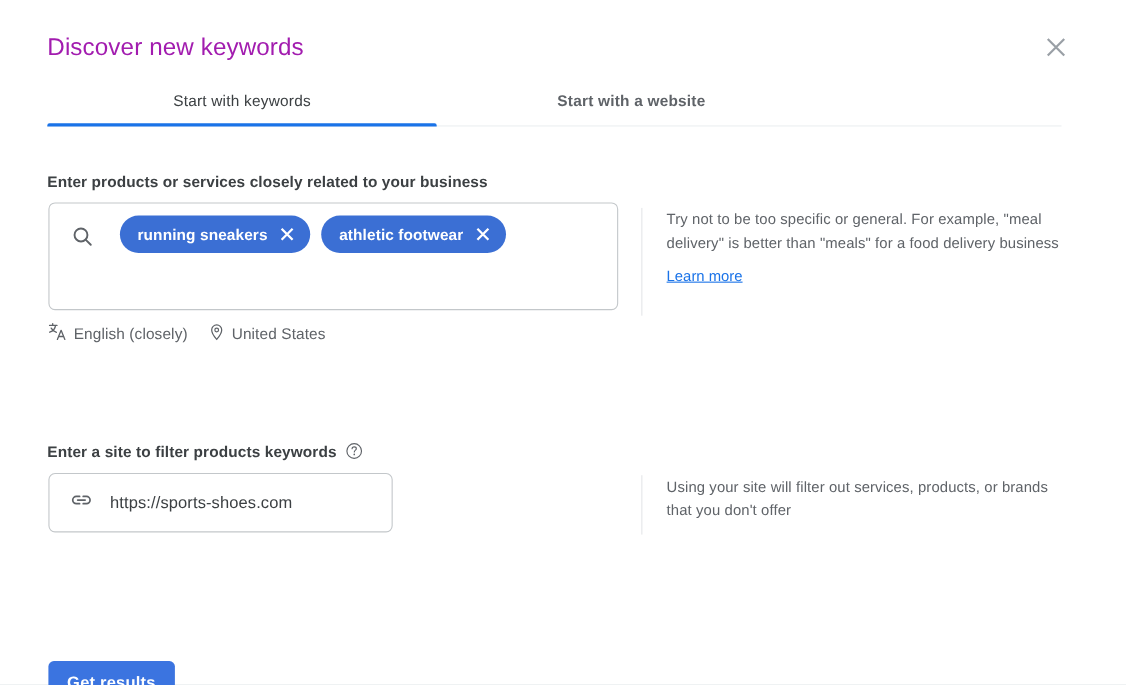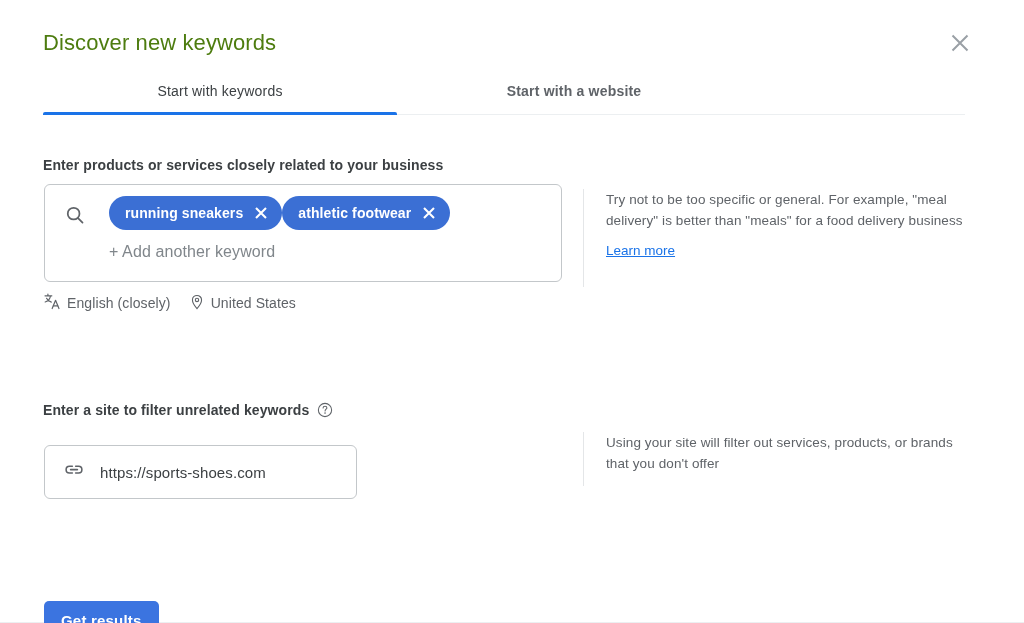--- a/index.html
+++ b/index.html
@@ -25,21 +25,21 @@
   }
 
   
   .dialog-title {
     position: absolute;
     left: 43px;
     top: 28px;
     font-size: 22px;
     line-height: 30px;
     font-weight: 400;
-    color: #4d7c0f;
+    color: #a21caf;
     letter-spacing: 0.1px;
   }
   .close-btn {
     position: absolute;
     right: 49px;
     top: 28px;
     width: 30px;
     height: 30px;
     display: flex;
     align-items: center;
@@ -127,21 +127,21 @@
     height: 24px;
     display: flex;
     align-items: center;
     justify-content: center;
   }
   .chips {
     position: absolute;
     left: 64px;
     top: 11px;
     display: flex;
-    gap: 0;
+    gap: 10px;
     align-items: center;
   }
   .chip {
     display: inline-flex;
     align-items: center;
     height: 34px;
     padding: 0 13px 0 16px;
     background: #3b6fd4;
     color: #ffffff;
     border-radius: 17px;
@@ -253,21 +253,20 @@
     height: 54px;
     border: 1px solid #c3c7ca;
     border-radius: 6px;
     box-sizing: border-box;
     background: #fff;
     display: flex;
     align-items: center;
     padding-left: 18px;
     gap: 15px;
     cursor: text;
-    margin-top: 15px;
   }
   .site-value {
     font-size: 15px;
     color: #3c4043;
     letter-spacing: 0.1px;
   }
 
   
   .primary-btn {
     position: absolute;
@@ -339,21 +338,20 @@
       <span class="chip">
         <span>athletic footwear</span>
         <span class="chip-remove">
           <svg width="14" height="14" viewBox="0 0 14 14" aria-hidden="true">
             <path d="M2 2 L12 12 M12 2 L2 12" stroke="#ffffff" stroke-width="2.1" stroke-linecap="butt"></path>
           </svg>
         </span>
       </span>
     </div>
 
-    <div class="add-keyword">+ Add another keyword</div>
   </div>
 
   <div class="meta-row">
     <span class="meta-item">
       <span>
         <svg width="17" height="17" viewBox="0 0 20 20" aria-hidden="true">
           <path d="M1.2 3.3 H9.2 M4.6 1.4 V3.3 M7.6 3.3 C7.2 7.4 4.6 9.6 1.4 10.6 M3.0 6.2 C4.2 8.6 6.3 10.0 8.6 10.7" fill="none" stroke="#5f6368" stroke-width="1.4" stroke-linecap="round"></path>
           <path d="M9.6 18.3 L13.6 8.6 L17.6 18.3" fill="none" stroke="#5f6368" stroke-width="1.4" stroke-linecap="round" stroke-linejoin="round"></path>
           <path d="M11.1 15.2 H16.1" fill="none" stroke="#5f6368" stroke-width="1.4" stroke-linecap="round"></path>
         </svg>
@@ -371,21 +369,21 @@
       <span>United States</span>
     </span>
   </div>
 
   <div class="helper" id="helper-1">
     <div class="helper-text">Try not to be too specific or general. For example, "meal delivery" is better than "meals" for a food delivery business</div>
     <a class="helper-link">Learn more</a>
   </div>
 
   <div id="site-label-wrap">
-    <span class="field-label" id="site-label">Enter a site to filter unrelated keywords</span>
+    <span class="field-label" id="site-label">Enter a site to filter products keywords</span>
     <span class="help-icon">
       <svg width="16" height="16" viewBox="0 0 20 20" aria-hidden="true">
         <circle cx="10" cy="10" r="8.3" fill="none" stroke="#5f6368" stroke-width="1.3"></circle>
         <path d="M7.6 7.5 C7.6 6.1 8.7 5.3 10 5.3 C11.4 5.3 12.4 6.1 12.4 7.4 C12.4 8.9 10.1 9.1 10.1 11.1" fill="none" stroke="#5f6368" stroke-width="1.3" stroke-linecap="round"></path>
         <circle cx="10.05" cy="13.9" r="0.95" fill="#5f6368"></circle>
       </svg>
     </span>
   </div>
 
   <div class="site-box">

